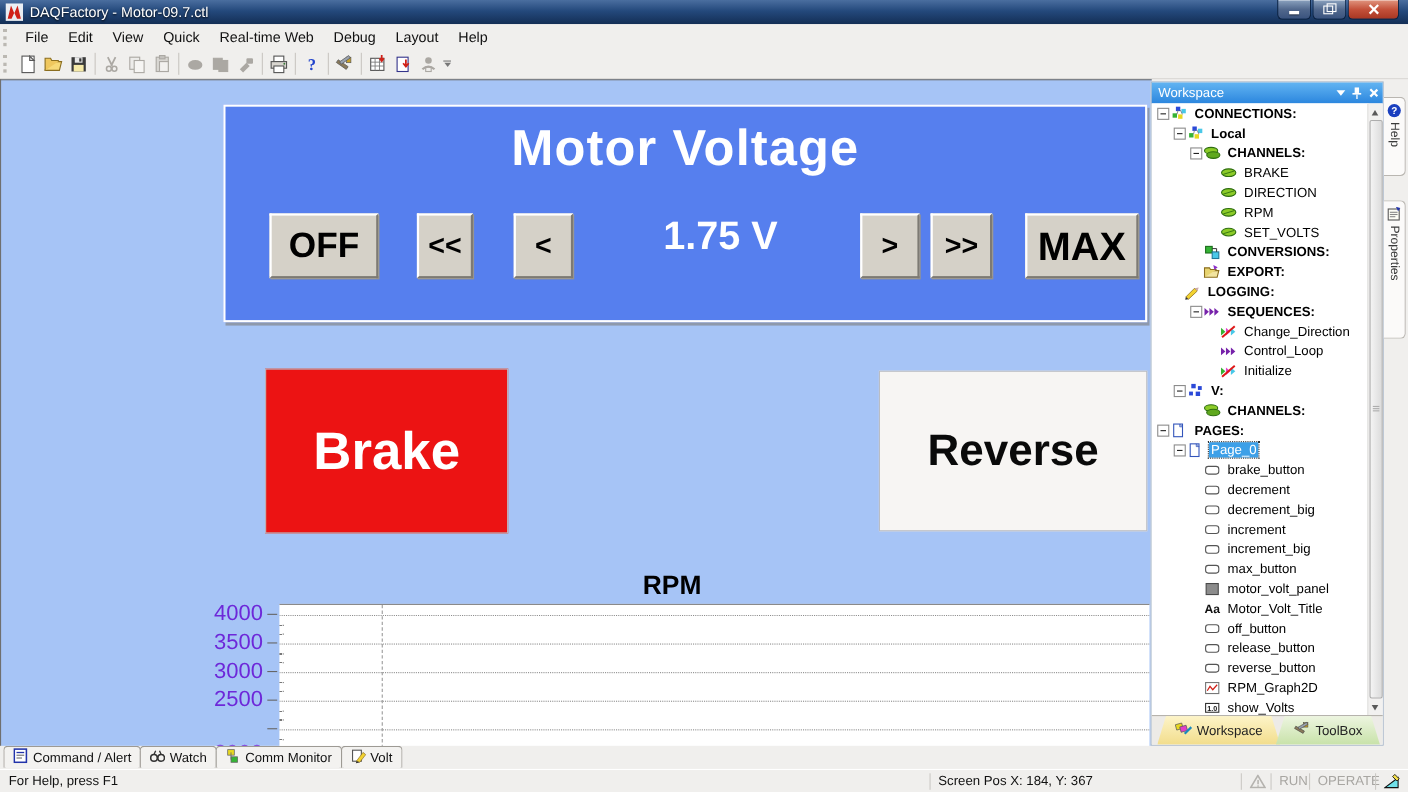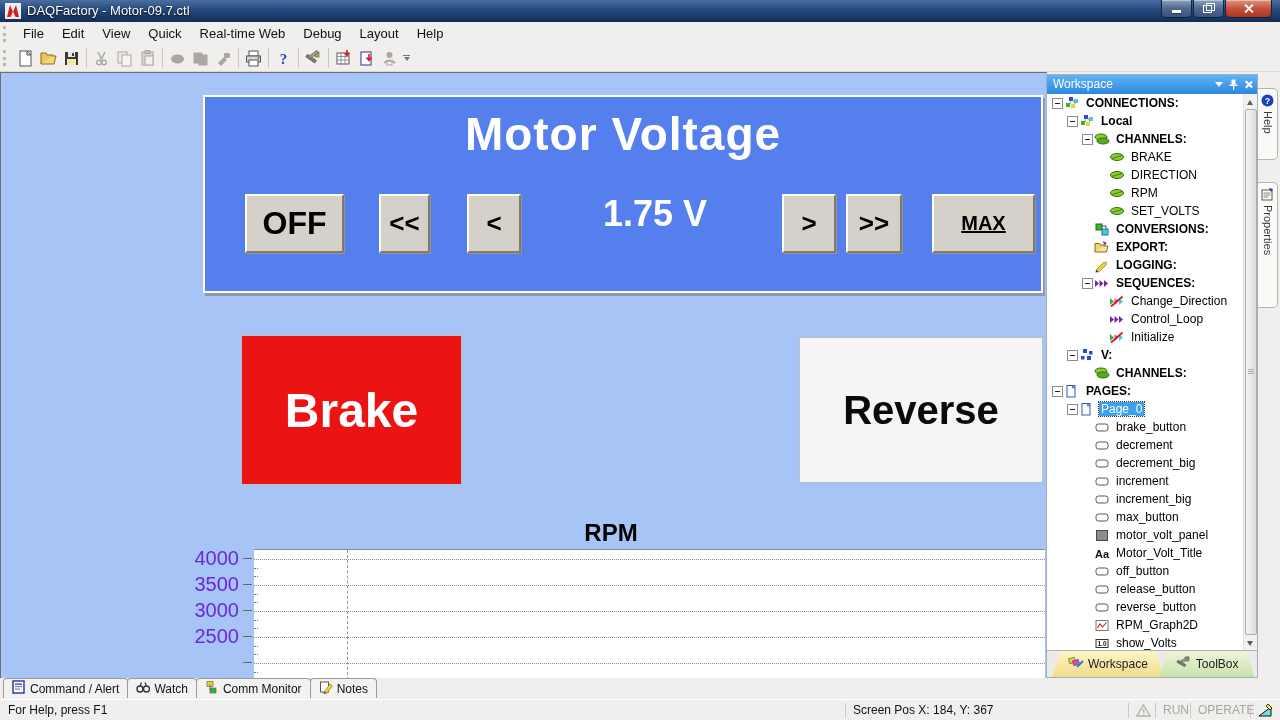--- a/index.html
+++ b/index.html
@@ -256,21 +256,21 @@
   <div class="main">
 
     <div class="motor-panel">
       <div class="motor-title">Motor Voltage</div>
       <div class="classic-btn" style="left:40px;top:97px;width:95px;height:55px;font-size:32px;">OFF</div>
       <div class="classic-btn" style="left:174px;top:97px;width:47px;height:55px;font-size:26px;">&lt;&lt;</div>
       <div class="classic-btn" style="left:262px;top:97px;width:50px;height:55px;font-size:26px;">&lt;</div>
       <div class="voltage">1.75 V</div>
       <div class="classic-btn" style="left:577px;top:97px;width:50px;height:55px;font-size:26px;">&gt;</div>
       <div class="classic-btn" style="left:641px;top:97px;width:52px;height:55px;font-size:26px;">&gt;&gt;</div>
-      <div class="classic-btn" style="left:727px;top:97px;width:99px;height:55px;font-size:20px;text-decoration:underline;">MAX</div>
+      <div class="classic-btn" style="left:727px;top:97px;width:99px;height:55px;font-size:36px;">MAX</div>
     </div>
 
     <div class="bigbtn" style="left:240px;top:262px;width:219px;height:148px;background:#EC1313;color:#fff;font-size:48px;">Brake</div>
     <div class="bigbtn" style="left:798px;top:264px;width:242px;height:144px;background:#F7F5F3;color:#0A0A0A;font-size:40px;">Reverse</div>
 
     <div class="graph-title">RPM</div>
     <div id="ylabels">
         <div class="ytick-label" style="top: 474px;">4000</div>
         <div class="ytick-label" style="top: 500px;">3500</div>
         <div class="ytick-label" style="top: 526px;">3000</div>
@@ -412,21 +412,21 @@
           <span class="slot"></span>
           <span class="ticon">
             <svg width="16" height="15" viewBox="0 0 16 15">
               <path d="M1 12 L2.5 6 L14 6 L12.5 12 Z" fill="#F2E4A0" stroke="#8a6d1f"></path>
               <path d="M1 12 L1 3.5 L5.5 3.5 L6.5 5 L12 5" fill="#E8D470" stroke="#8a6d1f"></path>
               <path d="M9 1 L13 3 L10 5.5" fill="#8B2FC9"></path>
             </svg>
           </span>
           <span class="tlabel bold">EXPORT:</span>
         </div>
-        <div class="trow" style="padding-left: 34px;">
+        <div class="trow" style="padding-left: 16px;">
           <span class="slot"></span>
           <span class="ticon">
             <svg width="16" height="15" viewBox="0 0 16 15">
               <path d="M2 12 L10 4 L12.5 6.5 L4.5 14 Z" fill="#F2D230" stroke="#8a6d1f" stroke-width="0.7"></path>
               <path d="M10 4 L12.5 6.5 L13.8 3.4 Z" fill="#caa"></path>
               <path d="M2 12 L4.5 14 L1.5 14.5 Z" fill="#333"></path>
             </svg>
           </span>
           <span class="tlabel bold">LOGGING:</span>
         </div>
@@ -722,21 +722,21 @@
             <path d="M5 4 L5 10.5" stroke="#666" stroke-width="0.8"></path>
           </svg></span>
         <span>Comm Monitor</span>
       </div>
       <div class="btab">
         <span><svg width="14" height="14" viewBox="0 0 14 14">
             <rect x="1.5" y="2" width="8" height="10" fill="#fff" stroke="#555"></rect>
             <path d="M5 12 L11 4 L13.5 6 L8 13 Z" fill="#F2D230" stroke="#8a6d1f" stroke-width="0.6"></path>
             <path d="M5 12 L8 13 L4.5 14 Z" fill="#333"></path>
           </svg></span>
-        <span>Notes</span>
+        <span>Volt</span>
       </div>
     </div>
 
   <div class="statusbar">
     <span class="stext" style="left:8px;">For Help, press F1</span>
     <div class="sdiv" style="left:845px;"></div>
     <span class="stext" style="left:853px;">Screen Pos X: 184, Y: 367</span>
     <div class="sdiv" style="left:1128px;"></div>
     <svg class="stext" style="left:1136px;top:4px;" width="15" height="13" viewBox="0 0 15 13">
       <path d="M7.5 1 L14 12 L1 12 Z" fill="none" stroke="#B5B3AF" stroke-width="1.4"></path>

